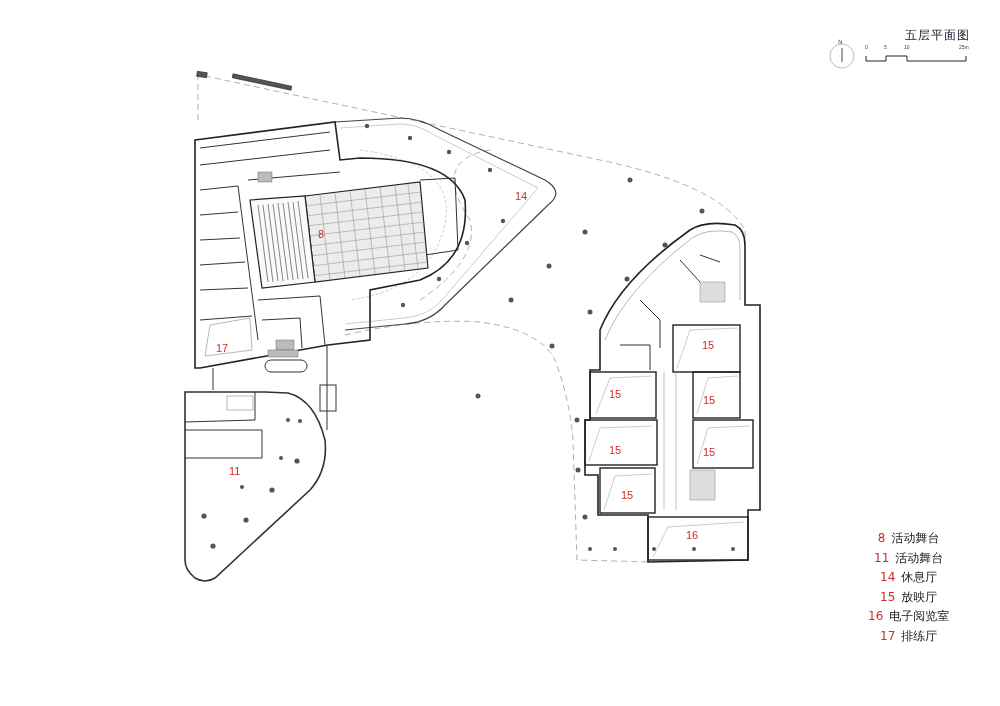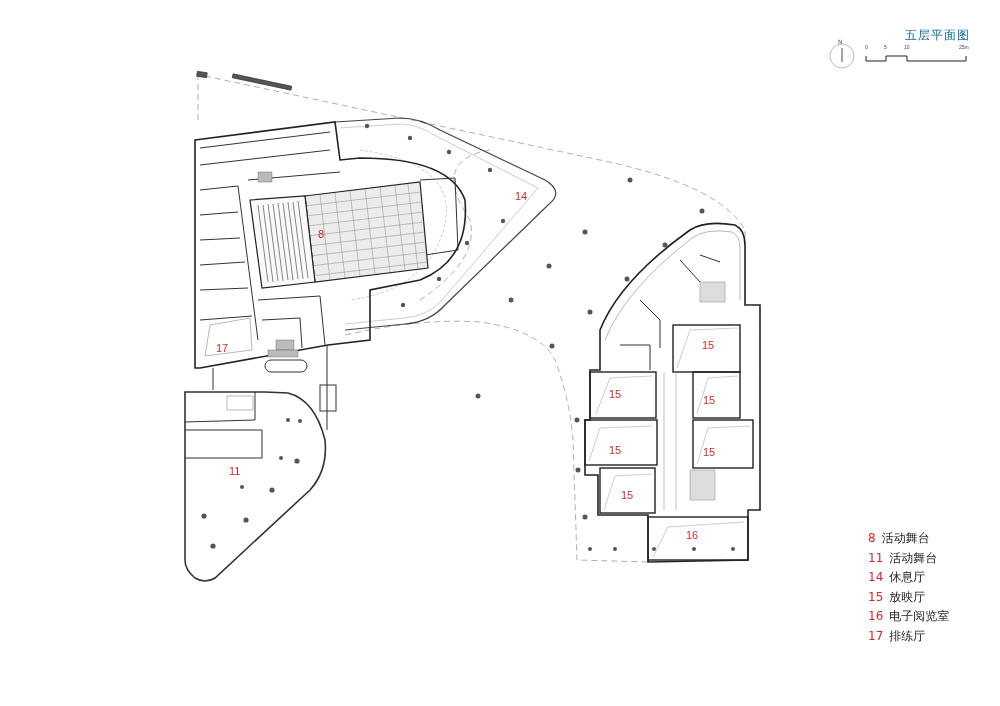--- a/index.html
+++ b/index.html
@@ -1,23 +1,23 @@
 <!DOCTYPE html>
 <html><head>
   <meta charset="utf-8">
   <style>
     html, body { margin: 0; padding: 0; background: #ffffff; }
     body { width: 1000px; height: 706px; position: relative; overflow: hidden;
            font-family: "DejaVu Sans", "Liberation Sans", sans-serif; }
     #plan { position: absolute; left: 0; top: 0; width: 1000px; height: 706px; }
-    .title { position: absolute; left: 905px; top: 27px; font-size: 12px; color: #0369a1; letter-spacing: 1px; }
+    .title { position: absolute; left: 905px; top: 27px; font-size: 12px; color: #0f172a; letter-spacing: 1px; }
     .north { position: absolute; left: 838px; top: 38px; font-size: 6px; color: #555; }
     .scale-lbl { position: absolute; top: 44px; font-size: 5px; color: #444; font-family: "Liberation Sans", sans-serif; }
     .legend { position: absolute; left: 868px; top: 530px; }
-    .legend-row { height: 19.5px; font-size: 12px; color: #222; white-space: nowrap; }
+    .legend-row { height: 19.5px; font-size: 12px; color: #222; white-space: nowrap; text-align: center; }
     .legend-num { color: #d12a2a; display: inline-block; margin-right: 6px; }
     .room-label { position: absolute; color: #d12a2a; font-size: 11px; font-family: "Liberation Sans", sans-serif; }
   </style>
 </head>
 <body>
 
 <svg id="plan" viewBox="0 0 1000 706" xmlns="http://www.w3.org/2000/svg">
 
   <g fill="none" stroke="#9a9a9a" stroke-width="0.8" stroke-dasharray="6,4">
     <path d="M198 74 L198 120"></path>

